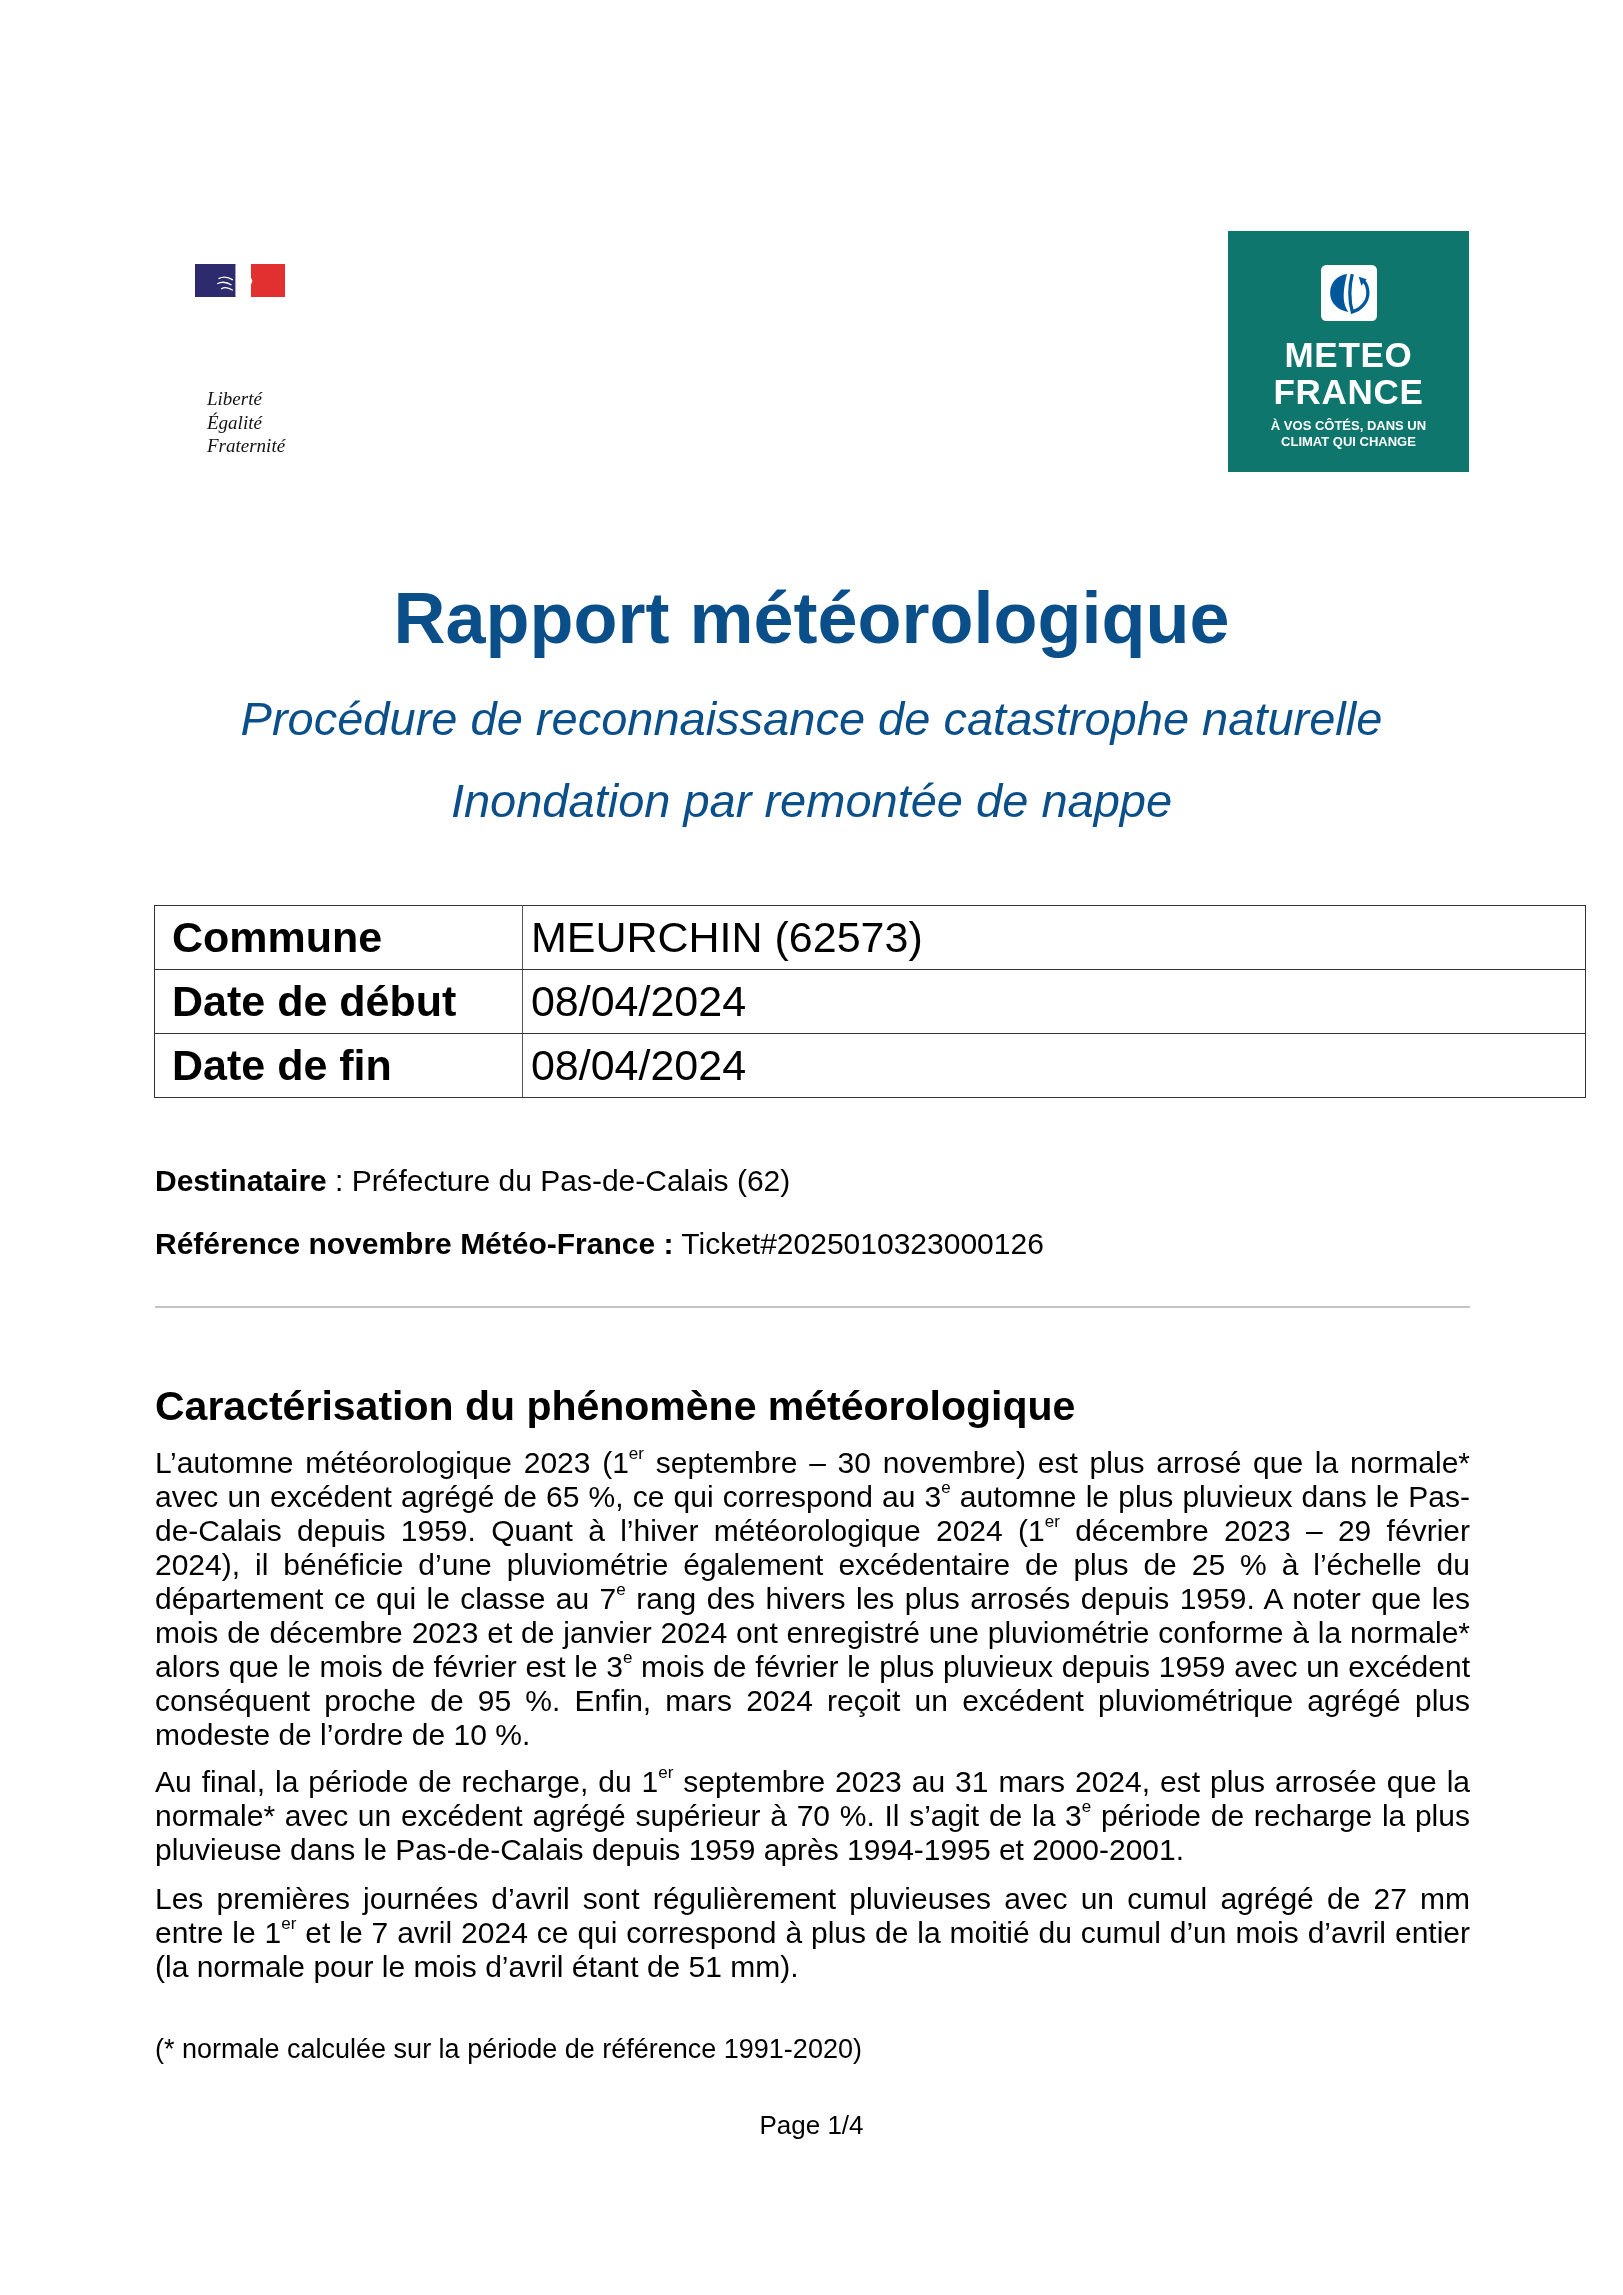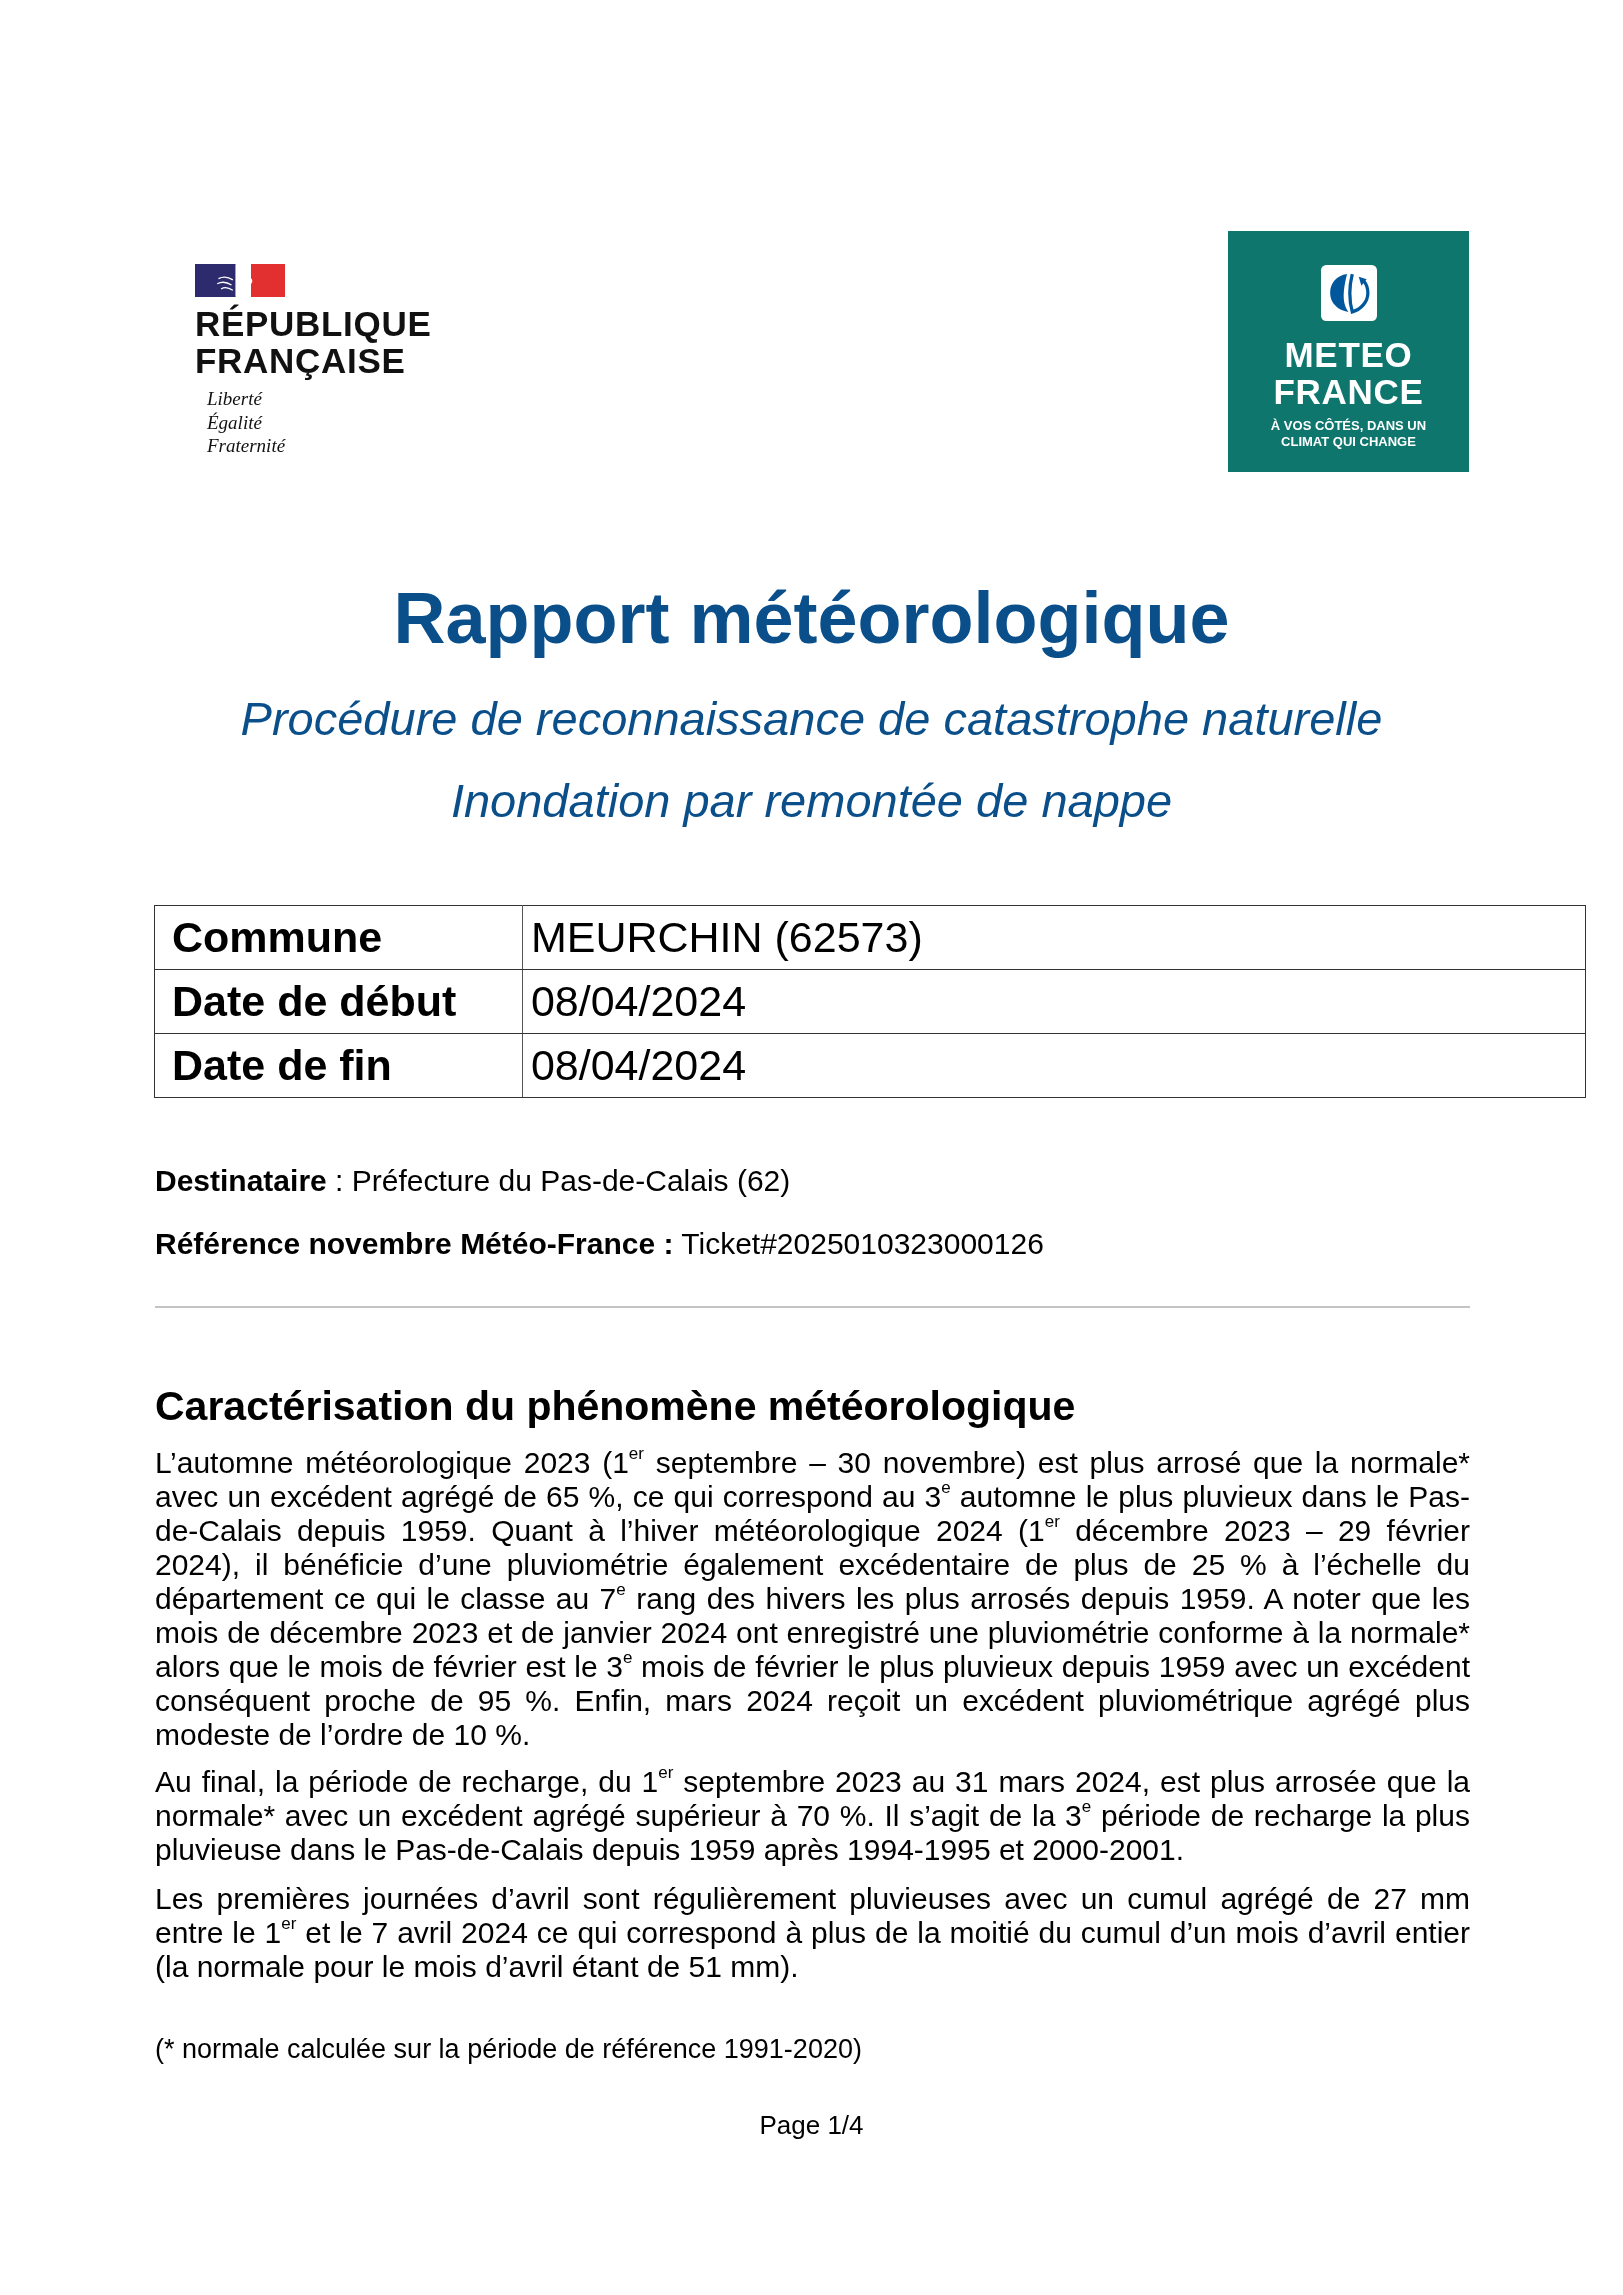--- a/index.html
+++ b/index.html
@@ -61,24 +61,20 @@
 
 <div id="rf-logo" class="abs">
   <div id="rf-flag">
     <div class="blue"></div>
       <div class="red"></div>
     <svg width="90" height="33" viewBox="0 0 138 50">
       <path d="M62 0 L86 0 C78 6 76 12 82 18 C84 20 88 22 88 26 C86 30 84 36 80 42 C78 46 76 48 74 50 L62 50 Z" fill="#fff"></path>
       <path d="M36 22 C44 18 52 20 58 24 M34 30 C42 26 50 28 56 32 M40 38 C46 34 52 36 58 40" stroke="#fff" stroke-width="2" fill="none"></path>
     </svg>
   </div>
-  <div id="rf-name">
-    <div>RÉPUBLIQUE</div>
-    <div>FRANÇAISE</div>
-  </div>
   <div id="rf-motto">
     <div>Liberté</div>
     <div>Égalité</div>
     <div>Fraternité</div>
   </div>
 </div>
 
 <div id="mf-logo" class="abs">
   <div id="mf-icon">
     <svg width="56" height="56" viewBox="0 0 86 86">

